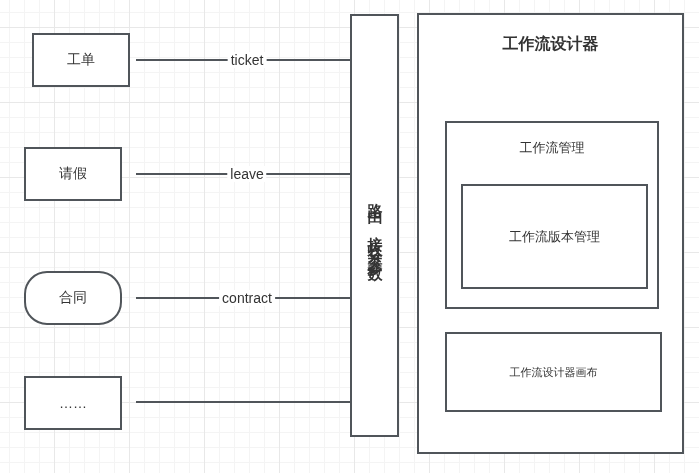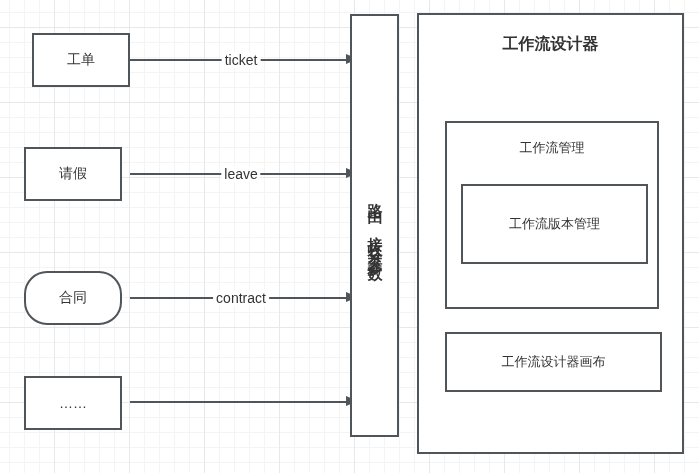--- a/index.html
+++ b/index.html
@@ -37,21 +37,21 @@
     height: 54px;
     font-size: 14px;
   }
   .src-1 { top: 33px; margin-left: 8px; }
   .src-2 { top: 147px; }
   .src-3 { top: 271px; border-radius: 23px; }
   .src-4 { top: 376px; }
 
   .edge {
     position: absolute;
-    left: 130px;
+    left: 136px;
     width: 227px;
     height: 0;
     border-top: 2px solid #50555a;
     text-decoration: underline;
   }
   .edge-1 { top: 59px; }
   .edge-2 { top: 173px; }
   .edge-3 { top: 297px; }
   .edge-4 { top: 401px; }
   .edge .arrowhead {
@@ -122,29 +122,29 @@
     top: 16px;
     left: 0;
     width: 100%;
     text-align: center;
     font-size: 13px;
   }
   .version-node {
     left: 14px;
     top: 61px;
     width: 187px;
-    height: 80px;
+    height: 105px;
     font-size: 13px;
   }
   .canvas-node {
     left: 26px;
     top: 317px;
     width: 217px;
-    height: 60px;
-    font-size: 13px;
+    height: 80px;
+    font-size: 11px;
   }
 </style>
 </head>
 <body>
 
 <div class="stage">
 
   <div class="node src-node src-1">
     <span>工单</span>
   </div>

